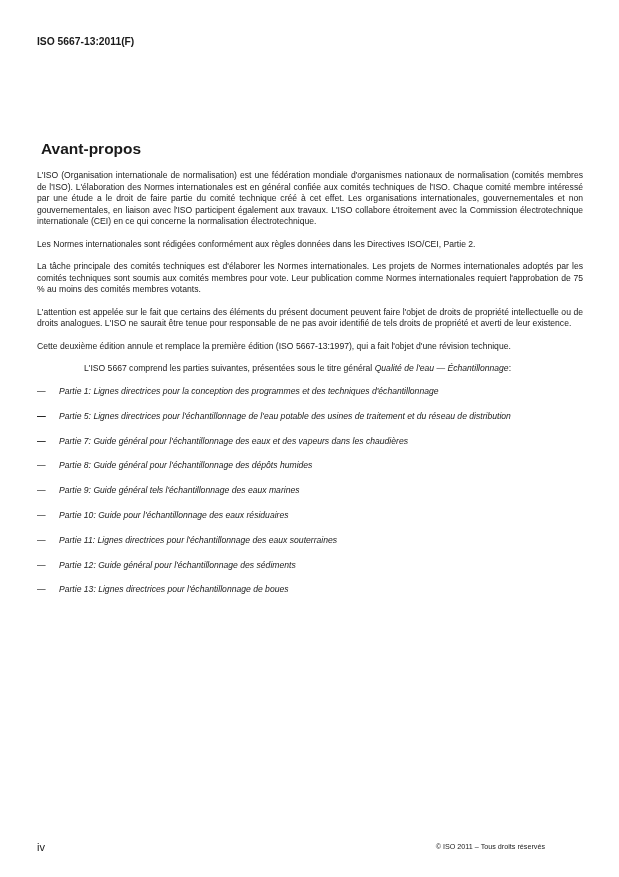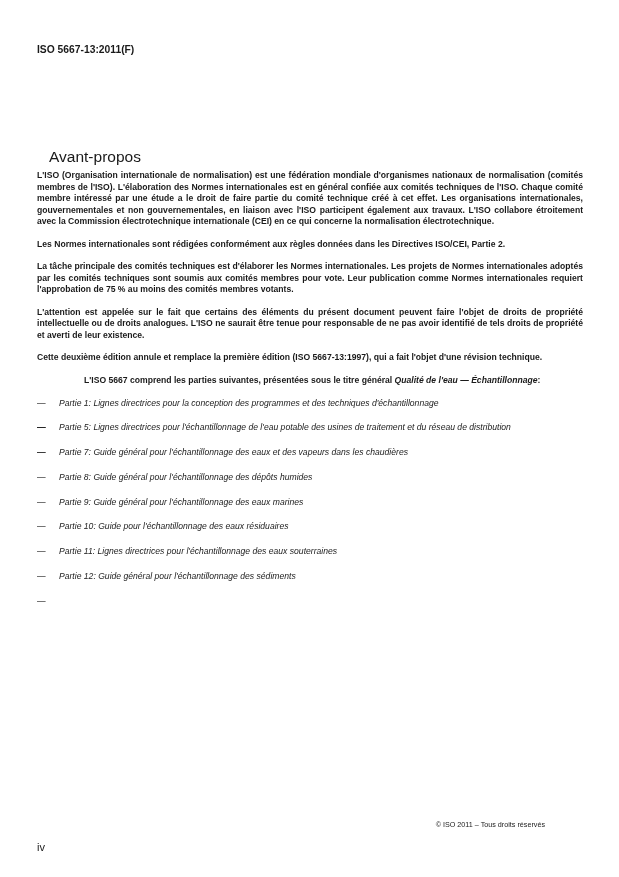--- a/index.html
+++ b/index.html
@@ -1,28 +1,28 @@
 <!DOCTYPE html>
 <html><head>
   <meta charset="utf-8">
   <style>
     html, body { margin: 0; padding: 0; background: #ffffff; }
     body { width: 619px; height: 877px; position: relative; overflow: hidden;
       font-family: "Liberation Sans", sans-serif; color: #1a1a1a; }
-    .header { position: absolute; left: 37px; top: 44px; font-size: 10.3px; font-weight: bold; }
-    .title { position: absolute; left: 37px; top: 136px; font-size: 15.5px; font-weight: normal; margin: 12px; }
+    .header { position: absolute; left: 37px; top: 36px; font-size: 10.3px; font-weight: bold; }
+    .title { position: absolute; left: 37px; top: 136px; font-size: 15.5px; font-weight: bold; margin: 4px; }
     .content { position: absolute; left: 37px; top: 170px; width: 546px; font-size: 8.6px; line-height: 11.5px; }
-    .content p { margin: 0 0 11px 0; text-align: justify; font-weight: bold; }
+    .content p { margin: 0 0 11px 0; text-align: justify; }
     .content p.tight { margin-bottom: 11.5px; margin-left: 47px; }
     .parts { list-style: none; margin: 0; padding: 0; }
     .parts li { position: relative; padding-left: 22px; margin-bottom: 13.3px; font-style: italic; }
     .parts li .dash { position: absolute; left: 0; top: 0; font-style: normal; }
     em { font-style: italic; }
     .footer-left { position: absolute; left: 37px; top: 841px; font-size: 11px; }
-    .footer-right { position: absolute; right: 74px; top: 820px; font-size: 7.2px; }
+    .footer-right { position: absolute; right: 74px; top: 842px; font-size: 7.2px; }
   </style>
 </head>
 <body>
 
 <div class="header">ISO 5667-13:2011(F)</div>
 
 <h1 class="title">Avant-propos</h1>
 
 <div class="content">
   <p>L'ISO (Organisation internationale de normalisation) est une fédération mondiale d'organismes nationaux de normalisation (comités membres de l'ISO). L'élaboration des Normes internationales est en général confiée aux comités techniques de l'ISO. Chaque comité membre intéressé par une étude a le droit de faire partie du comité technique créé à cet effet. Les organisations internationales, gouvernementales et non gouvernementales, en liaison avec l'ISO participent également aux travaux. L'ISO collabore étroitement avec la Commission électrotechnique internationale (CEI) en ce qui concerne la normalisation électrotechnique.</p>
@@ -33,22 +33,22 @@
   <p class="tight"><span>L'ISO 5667 comprend les parties suivantes, présentées sous le titre général </span><em>Qualité de l'eau — Échantillonnage</em><span>:</span></p>
 
   <ul class="parts" id="parts-list">
       <li><span class="dash">—</span><span>Partie 1: Lignes directrices pour la conception des programmes et des techniques d'échantillonnage</span></li>
       <li><span class="dash">—</span></li>
       <li><span class="dash">—</span></li>
       <li><span class="dash">—</span><span>Partie 5: Lignes directrices pour l'échantillonnage de l'eau potable des usines de traitement et du réseau de distribution</span></li>
       <li><span class="dash">—</span></li>
       <li><span class="dash">—</span><span>Partie 7: Guide général pour l'échantillonnage des eaux et des vapeurs dans les chaudières</span></li>
       <li><span class="dash">—</span><span>Partie 8: Guide général pour l'échantillonnage des dépôts humides</span></li>
-      <li><span class="dash">—</span><span>Partie 9: Guide général pour l'échantillonnage des eaux marines</span></li>
+      <li><span class="dash">—</span><span>Partie 9: Guide général tels l'échantillonnage des eaux marines</span></li>
       <li><span class="dash">—</span><span>Partie 10: Guide pour l'échantillonnage des eaux résiduaires</span></li>
       <li><span class="dash">—</span><span>Partie 11: Lignes directrices pour l'échantillonnage des eaux souterraines</span></li>
       <li><span class="dash">—</span><span>Partie 12: Guide général pour l'échantillonnage des sédiments</span></li>
-      <li><span class="dash">—</span></li>
+      <li><span class="dash">—</span><span>Partie 13: Lignes directrices pour l'échantillonnage de boues</span></li>
     </ul>
 </div>
 
 <div class="footer-left">iv</div>
 <div class="footer-right">© ISO 2011 – Tous droits réservés</div>
 
 </body></html>

